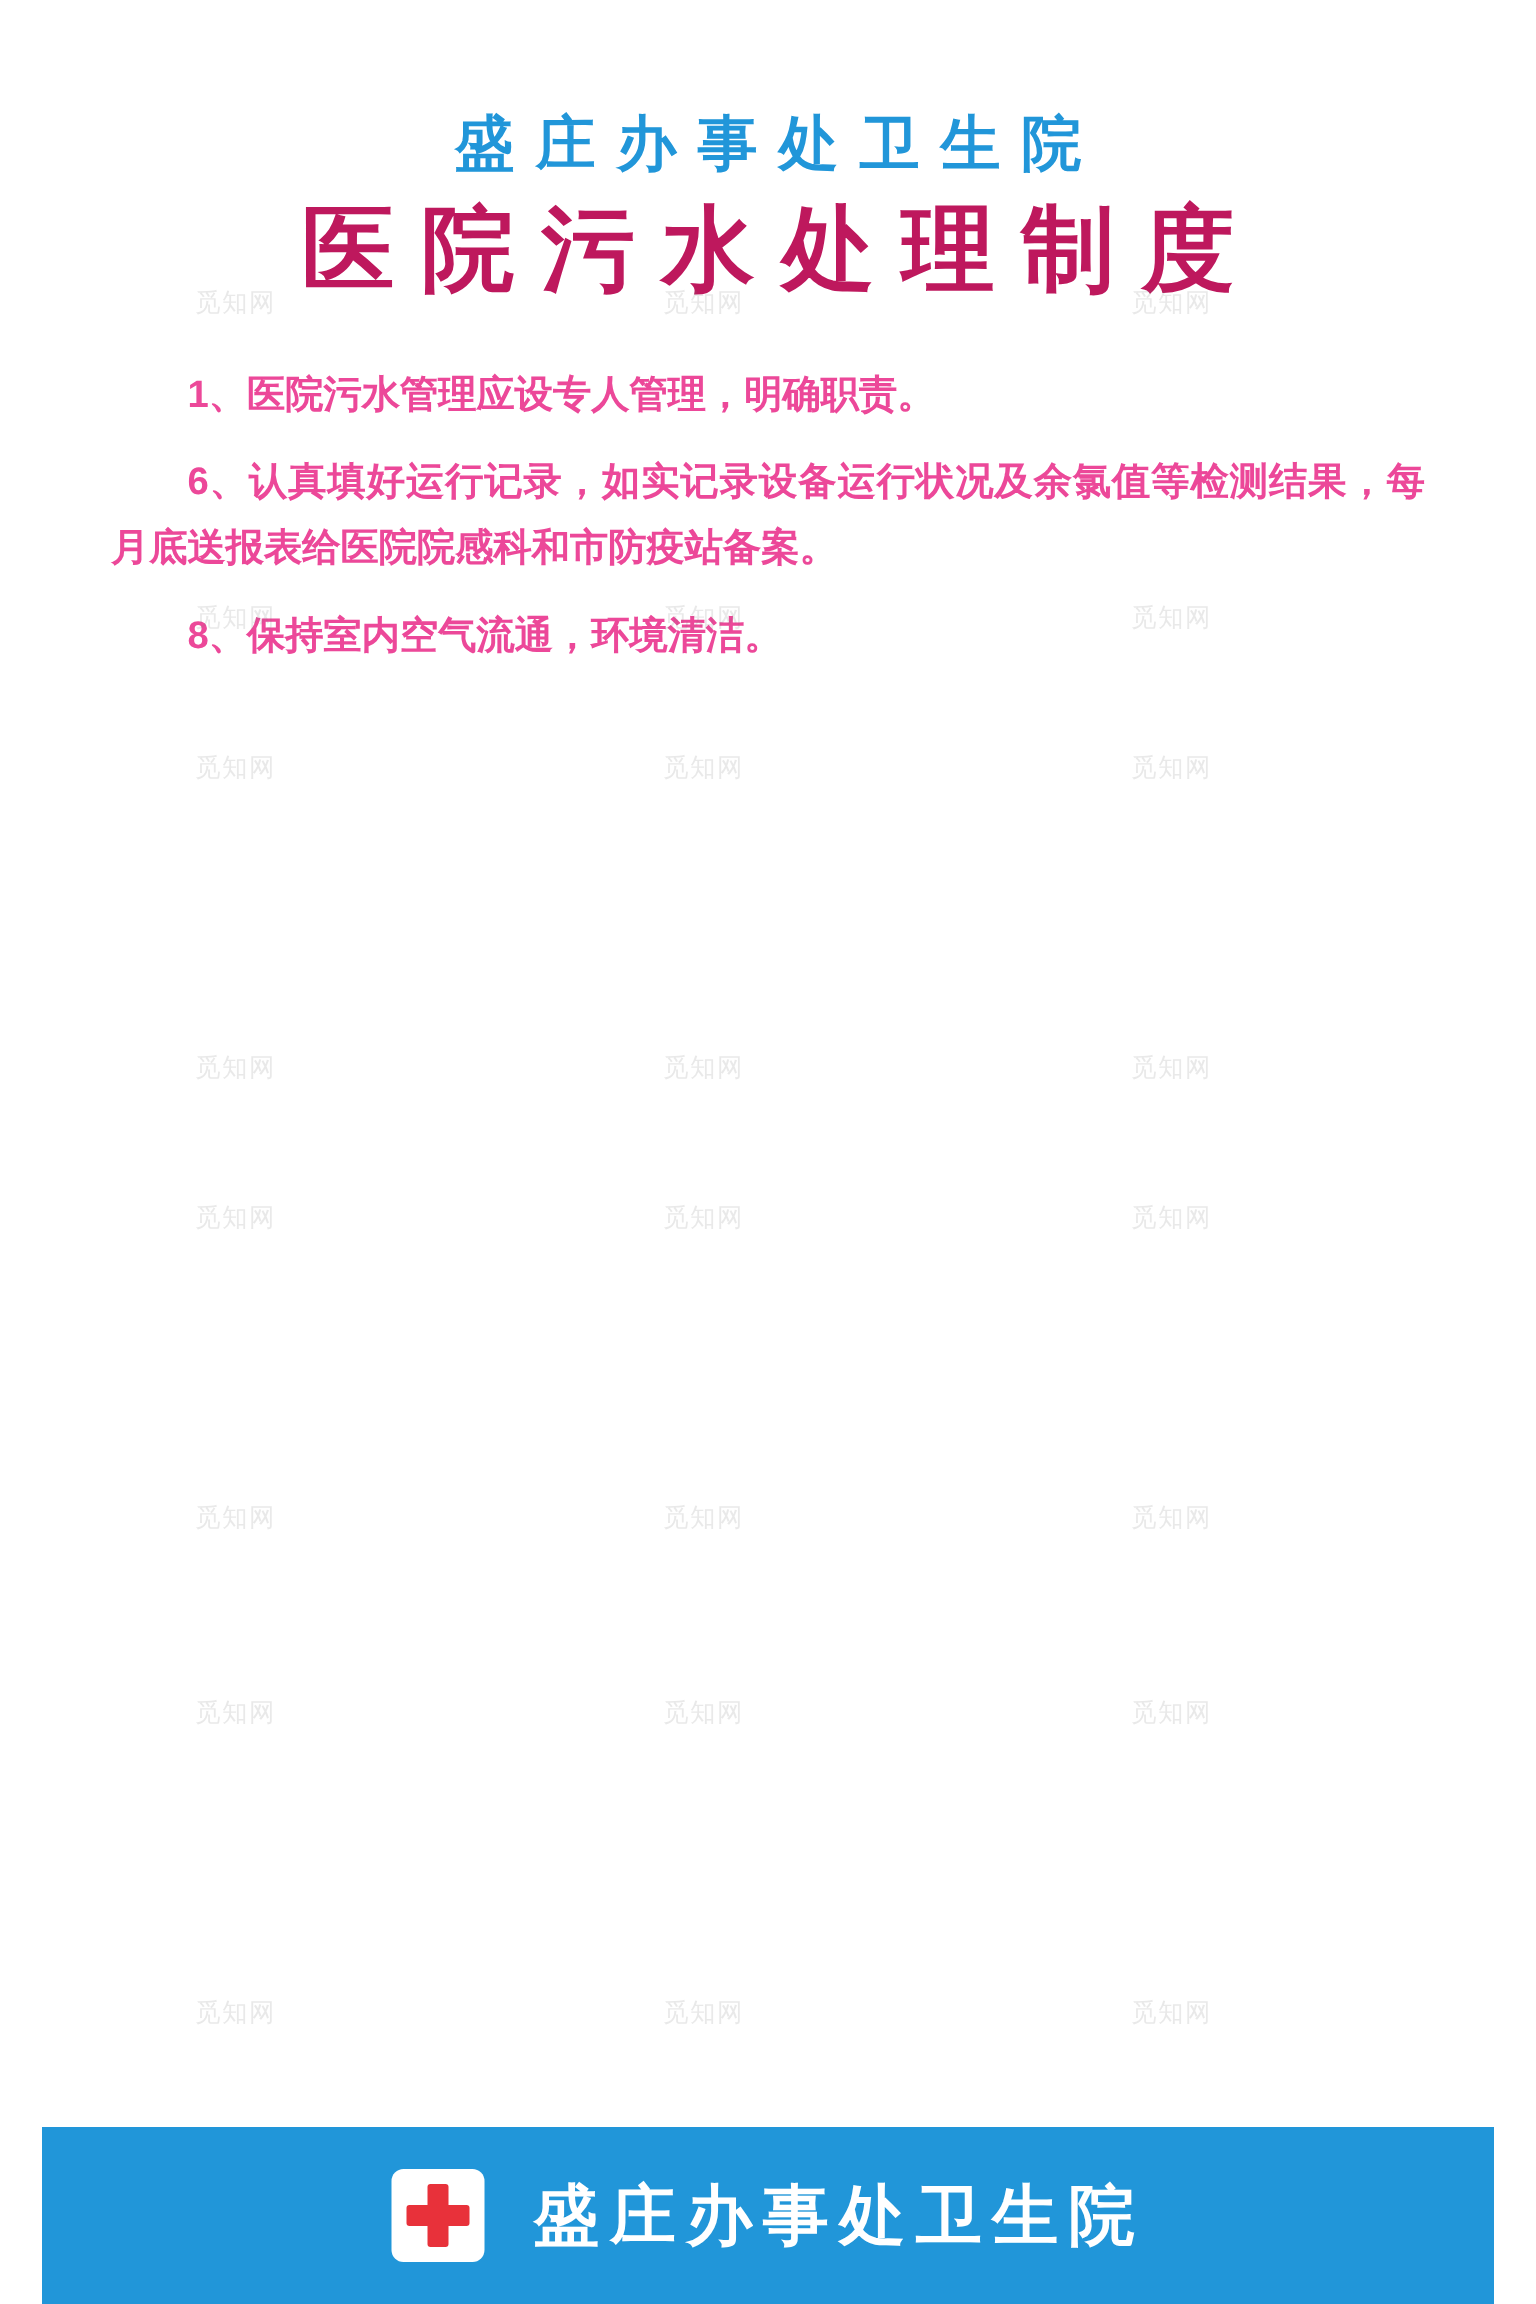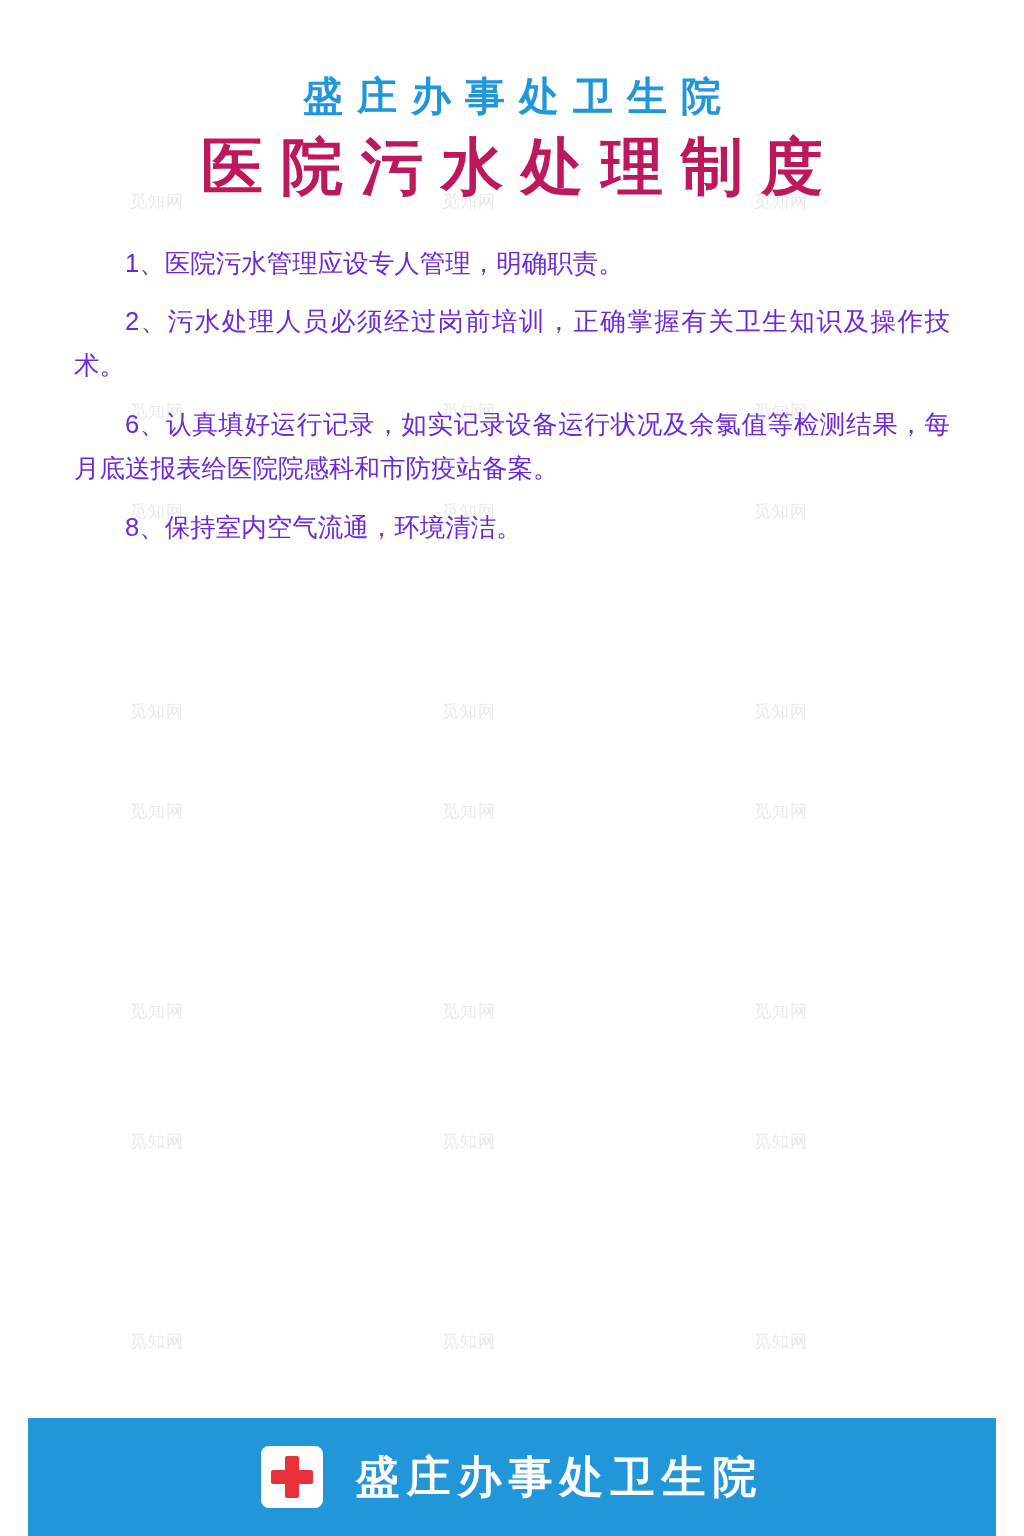--- a/index.html
+++ b/index.html
@@ -47,28 +47,29 @@
     line-height: 1.25;
     margin-top: 10px;
     font-family: "Liberation Sans", "DejaVu Sans", sans-serif;
   }
 
   
   .content {
     margin: 36px 74px 0 74px;
   }
   .para {
-    color: #6d28d9;
+    color: #ec4899;
     font-size: 25.5px;
     line-height: 1.72;
     text-align: justify;
     text-justify: inter-ideograph;
     text-indent: 2em;
     margin: 0 0 15px 0;
     font-family: "Liberation Sans", "DejaVu Sans", sans-serif;
+    font-weight: bold;
   }
 
   
   .footer {
     position: absolute;
     left: 28px;
     bottom: 0;
     width: 968px;
     height: 118px;
     background: #2196d9;
@@ -143,21 +144,20 @@
 
 <div class="poster">
 
   <div class="header">
     <div class="org-title">盛庄办事处卫生院</div>
     <div class="main-title">医院污水处理制度</div>
   </div>
 
   <div class="content">
     <p class="para">1、医院污水管理应设专人管理，明确职责。</p>
-    <p class="para">2、污水处理人员必须经过岗前培训，正确掌握有关卫生知识及操作技术。</p>
     <p class="para">6、认真填好运行记录，如实记录设备运行状况及余氯值等检测结果，每月底送报表给医院院感科和市防疫站备案。</p>
     <p class="para">8、保持室内空气流通，环境清洁。</p>
   </div>
 
   <div class="watermark-layer">
       <div class="wm" style="left: 118px; top: 190px;">觅知网</div>
       <div class="wm" style="left: 430px; top: 190px;">觅知网</div>
       <div class="wm" style="left: 742px; top: 190px;">觅知网</div>
       <div class="wm" style="left: 118px; top: 400px;">觅知网</div>
       <div class="wm" style="left: 430px; top: 400px;">觅知网</div>

